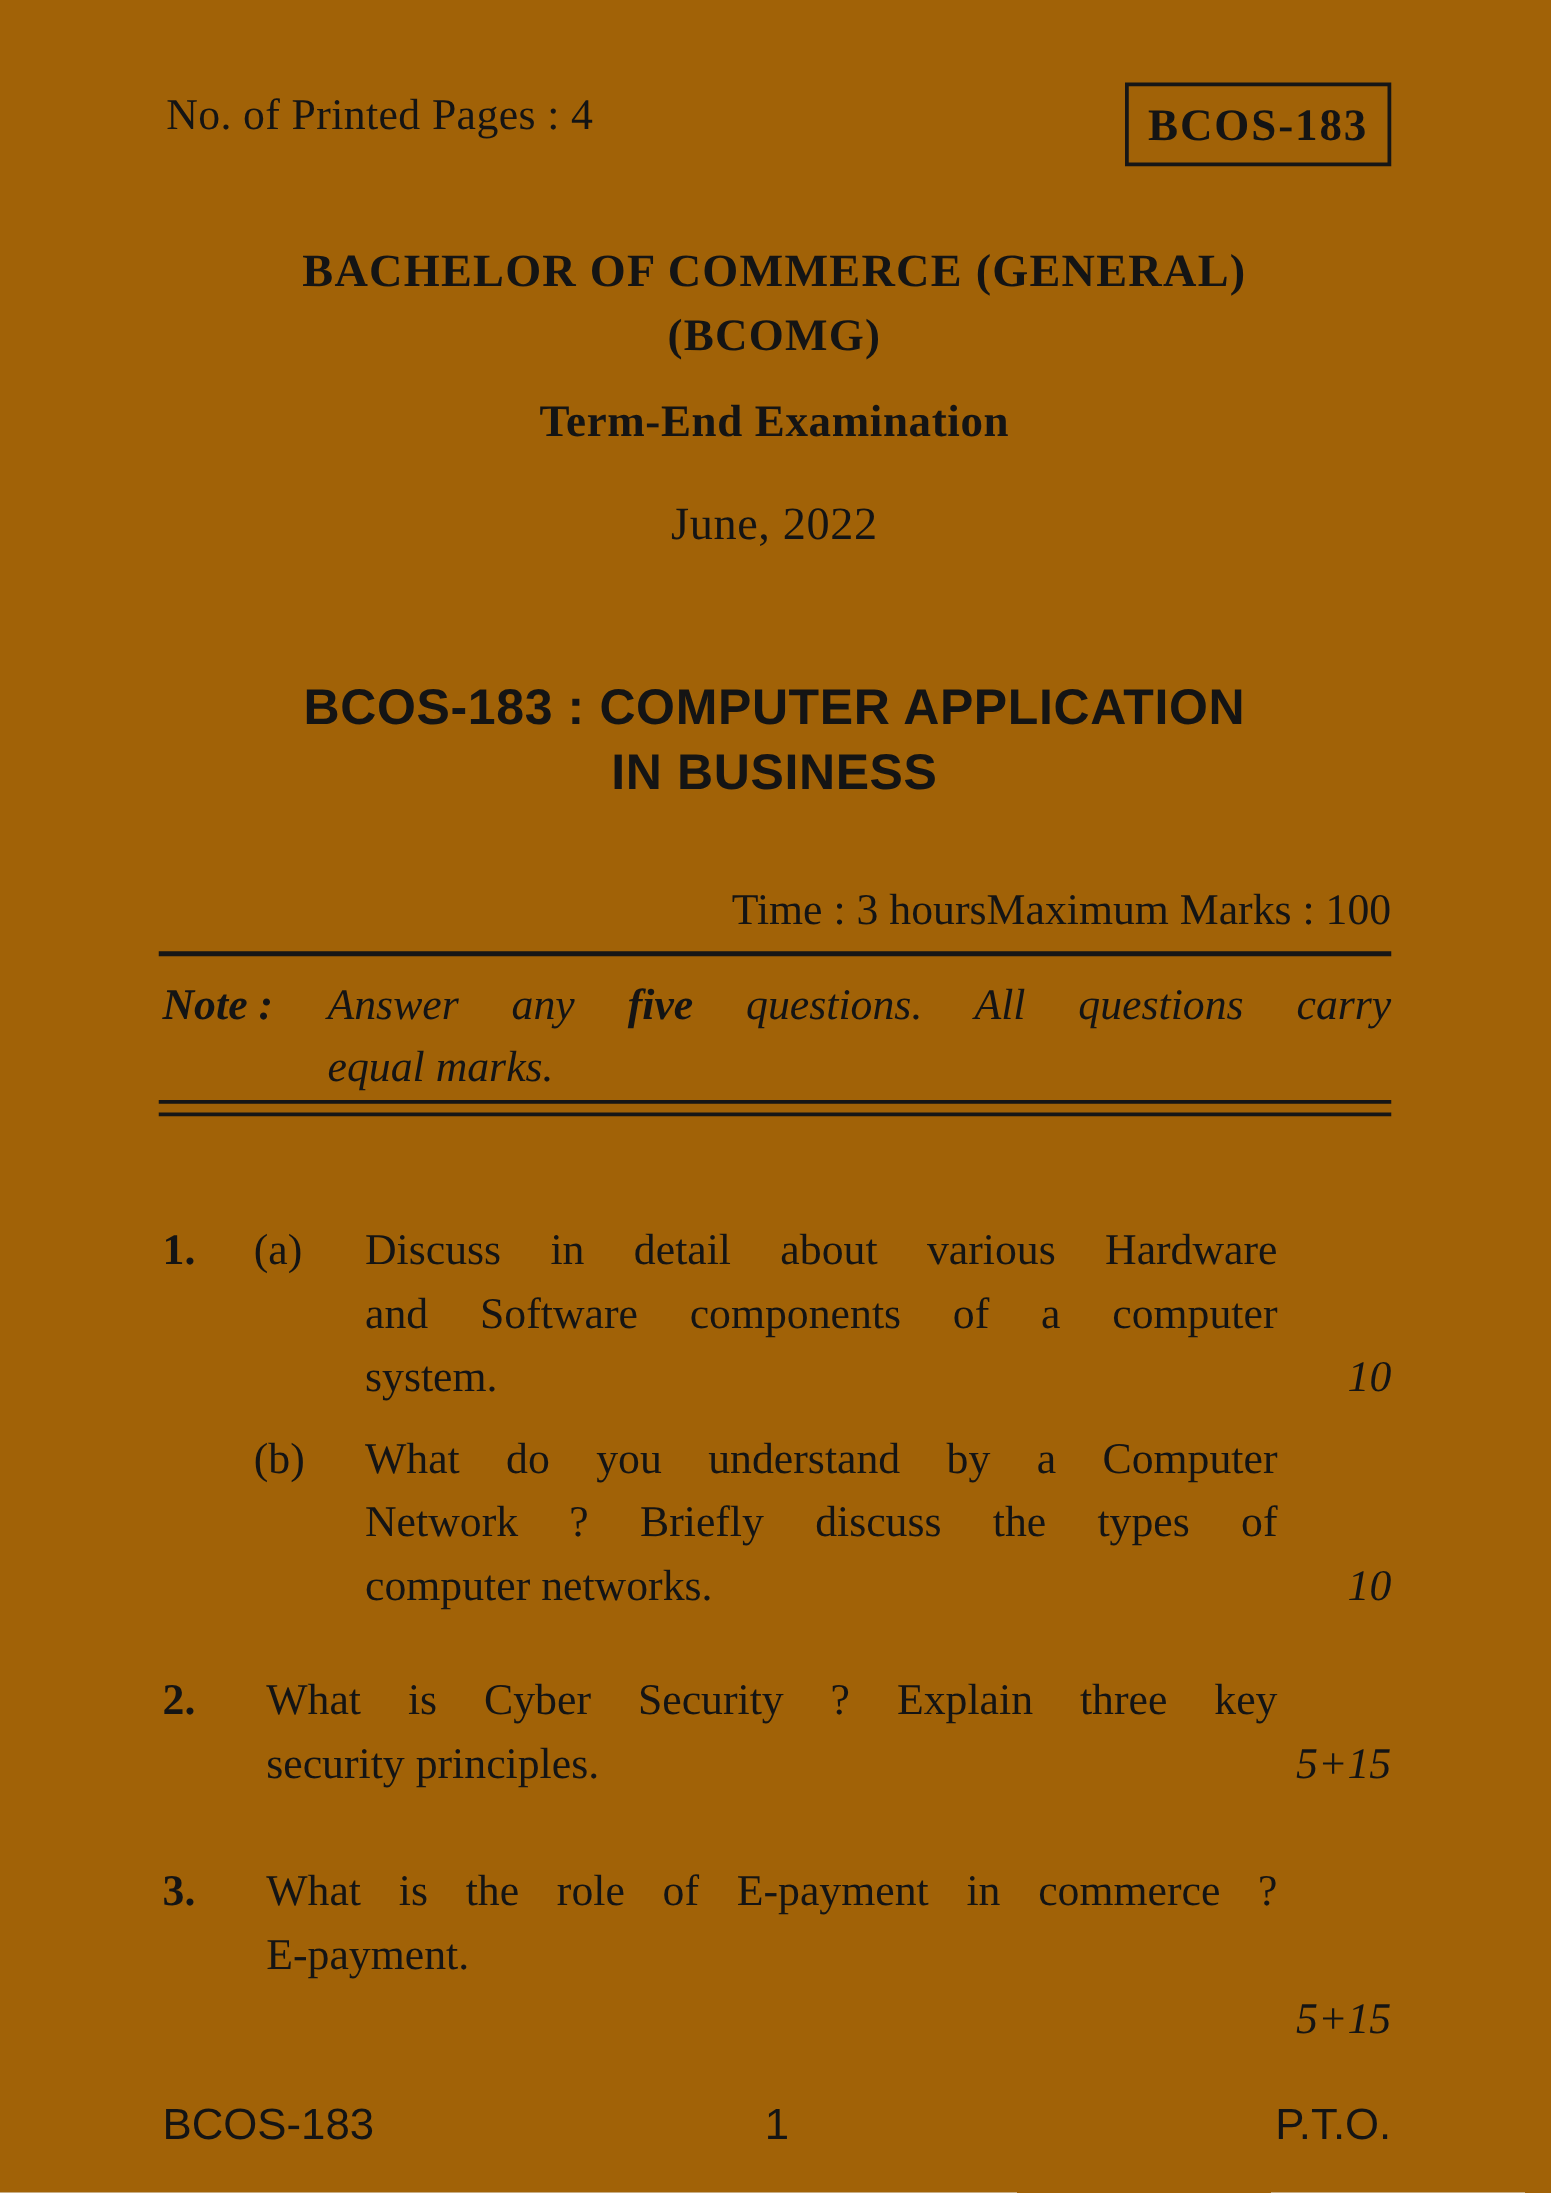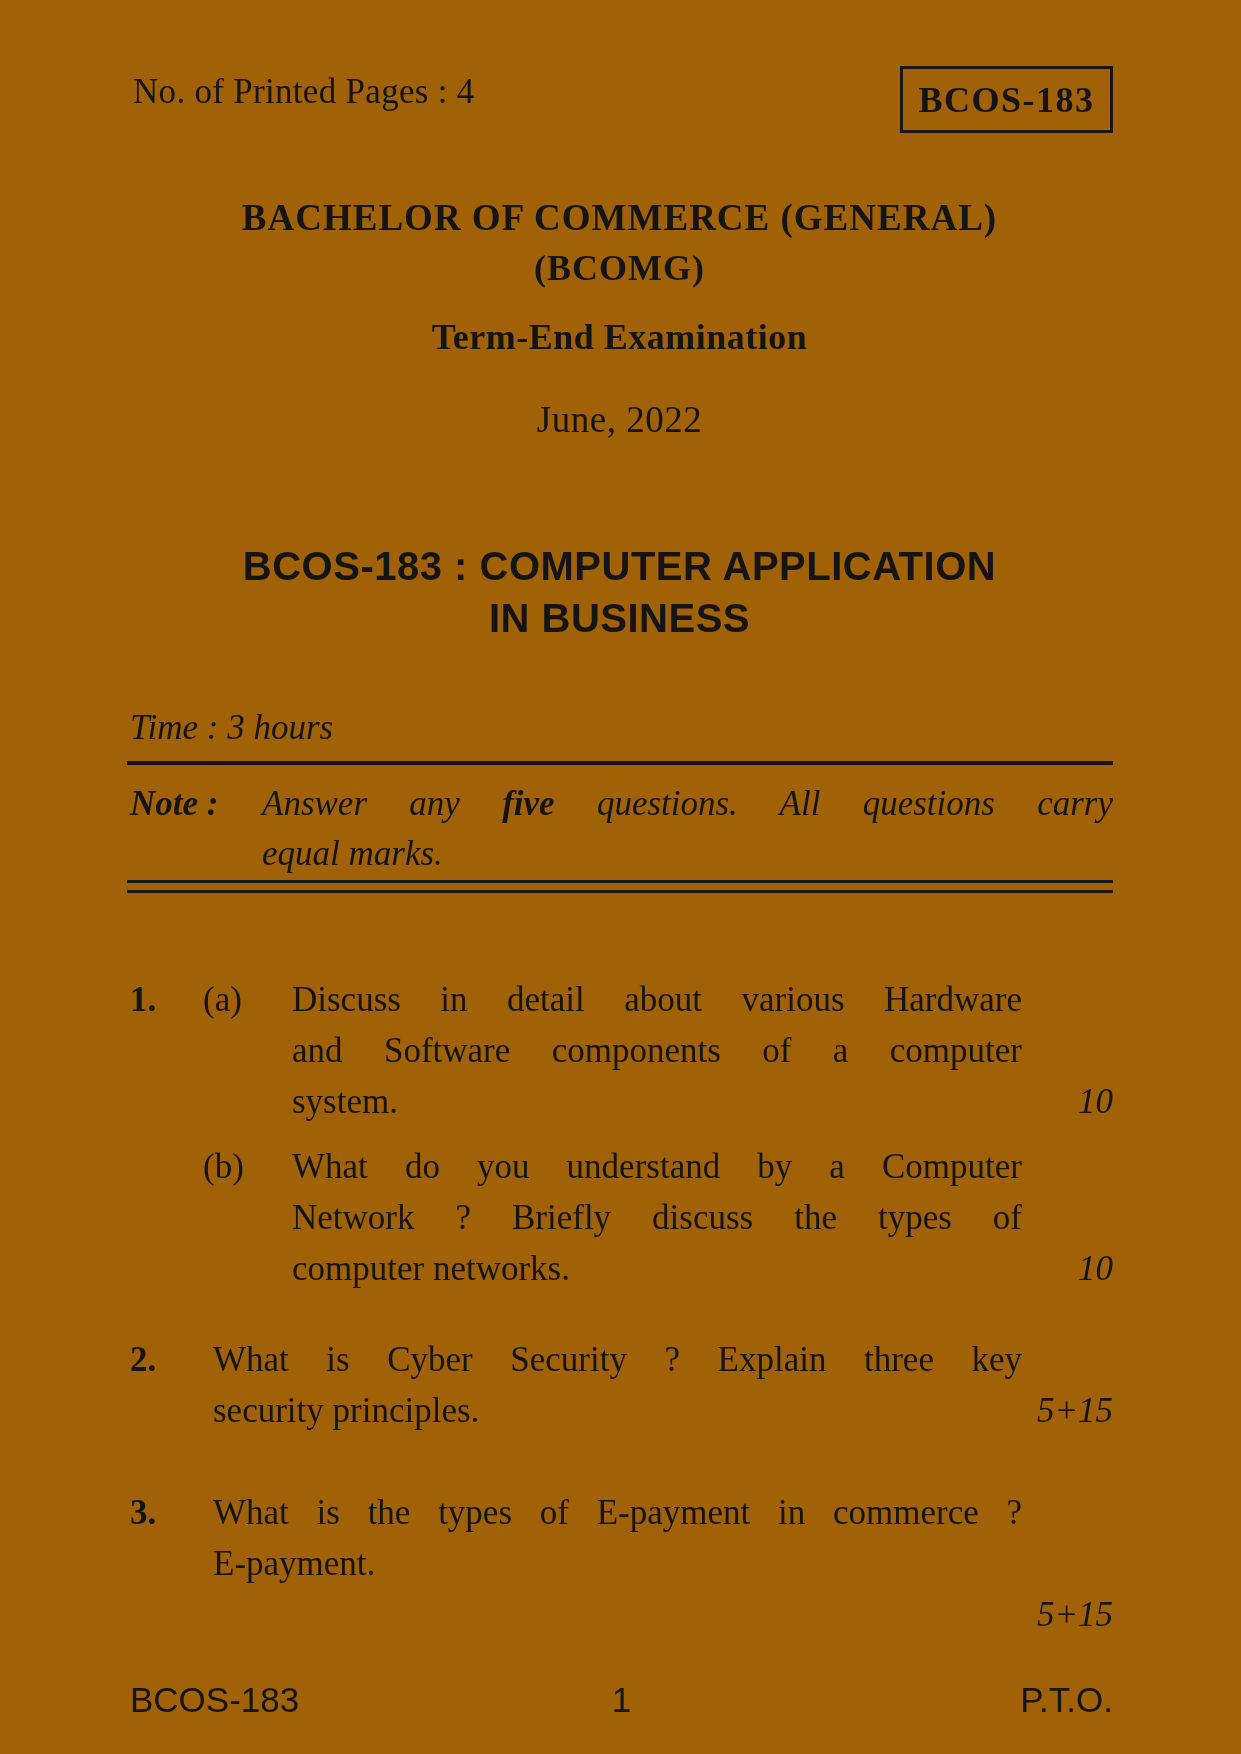--- a/index.html
+++ b/index.html
@@ -36,22 +36,22 @@
   .course-heading  {
     font-family:"Liberation Sans","DejaVu Sans",sans-serif;
     font-weight:bold; font-size:40px; letter-spacing:0.5px;
   }
   .course-line1 { top:544px; }
   .course-line2 { top:596px; }
 
   
   .meta-row {
     left:130px; top:708px; width:983px;
-    display:flex; justify-content:flex-start;
-    font-style:italic; font-size:35px;
+    display:flex; justify-content:flex-end;
+    font-size:35px;
   }
 
   .rule-single { left:127px; top:761px; width:986px; height:4px; background:#161616; }
   .rule-double {
     left:127px; top:880px; width:986px; height:13px;
     border-top:3px solid #161616; border-bottom:3px solid #161616;
   }
 
   
   .note-block { left:130px; top:779px; width:983px; display:flex; font-size:35px; font-style:italic; line-height:50px; }
@@ -101,20 +101,21 @@
   <div class="abs ctr title-program">BACHELOR OF COMMERCE (GENERAL)</div>
   <div class="abs ctr title-abbr">(BCOMG)</div>
   <div class="abs ctr title-exam">Term-End Examination</div>
   <div class="abs ctr title-session">June, 2022</div>
 
   <div class="abs ctr course-heading course-line1">BCOS-183 : COMPUTER APPLICATION</div>
   <div class="abs ctr course-heading course-line2">IN BUSINESS</div>
 
   <div class="abs meta-row">
     <span>Time : 3 hours</span>
+    <span>Maximum Marks : 100</span>
   </div>
 
   <div class="abs rule-single"></div>
 
   <div class="abs note-block">
     <div class="note-label">Note :</div>
     <div class="note-body">
       <div class="jline"><span>Answer any</span> <b>five</b> <span>questions. All questions carry</span></div>
       <div>equal marks.</div>
     </div>
@@ -149,21 +150,21 @@
     <div class="q-text q-text-main">
       <div class="q-line">What is Cyber Security ? Explain three key</div>
       <div class="q-line-last">security principles.</div>
     </div>
     <div class="q-marks">5+15</div>
   </div>
 
   <div class="abs q-row q3">
     <div class="q-num">3.</div>
     <div class="q-text q-text-main">
-      <div class="q-line">What is the types of E-payment in commerce ?</div>
+      <div class="q-line">What is the role of E-payment in commerce ?</div>
       <div class="q-line-last">E-payment.</div>
     </div>
     <div class="q-marks">5+15</div>
   </div>
 
   <div class="abs footer">
     <span class="footer-left">BCOS-183</span>
     <span class="footer-center">1</span>
     <span class="footer-right">P.T.O.</span>
   </div>

